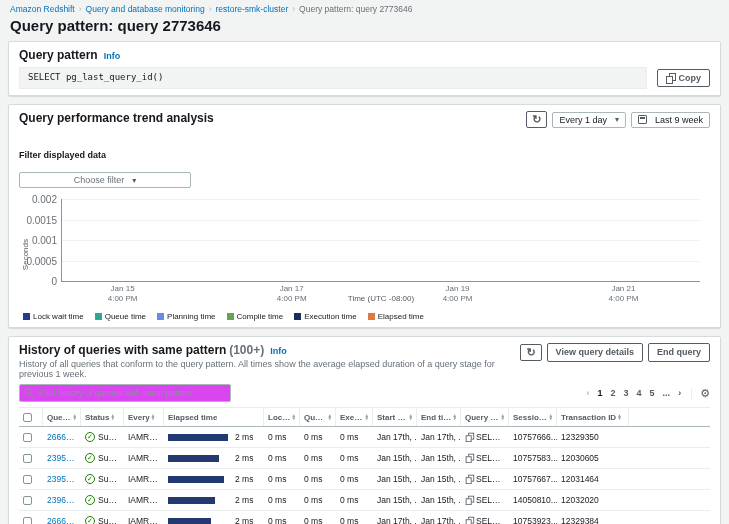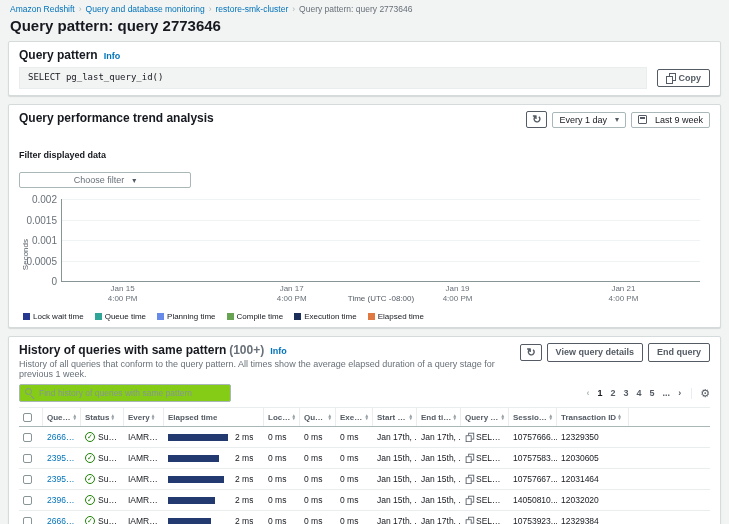--- a/index.html
+++ b/index.html
@@ -60,21 +60,21 @@
   .x0{left:9.5%}.x1{left:36%}.x2{left:62%}.x3{left:88%}
   .x-title{position:absolute;top:calc(100% + 13px);left:50%;transform:translateX(-50%);font-size:8px;color:#545b64;white-space:nowrap}
   .legend{display:flex;gap:11px;margin:4px 0 0 4px;font-size:8px;color:#16191f;align-items:center}
   .legend .item{display:inline-flex;align-items:center;gap:3px;white-space:nowrap}
   .swatch{width:7px;height:7px;display:inline-block;flex:none}
 
   
   .history{margin-bottom:0;padding-bottom:14px}
   .tools{display:flex;justify-content:space-between;align-items:center;margin-top:5px}
   .search{position:relative;width:212px}
-  .search input{width:100%;border:1px solid #aab7b8;border-radius:2px;padding:3px 6px 3px 19px;font-size:8.5px;font-family:inherit;color:#16191f;background:#84cc16}
+  .search input{width:100%;border:1px solid #aab7b8;border-radius:2px;padding:3px 6px 3px 19px;font-size:8.5px;font-family:inherit;color:#16191f;background:#d946ef}
   .search input::placeholder{color:#879596}
   .pager{display:flex;align-items:center;font-size:9px;font-weight:bold;color:#545b64}
   .pager .pg{padding:0 4px;cursor:pointer}
   .pager .cur{color:#16191f}
   .pager .arrow{padding:0 4px;cursor:pointer;color:#545b64}
   .pager .prev{color:#aab7b8}
 
   
   .tbl{margin-top:5px;font-size:8.5px}
   .thead{display:flex;align-items:center;height:20px;border-top:1px solid #eaeded;border-bottom:1px solid #aab7b8;font-weight:bold;color:#545b64;font-size:8px}

